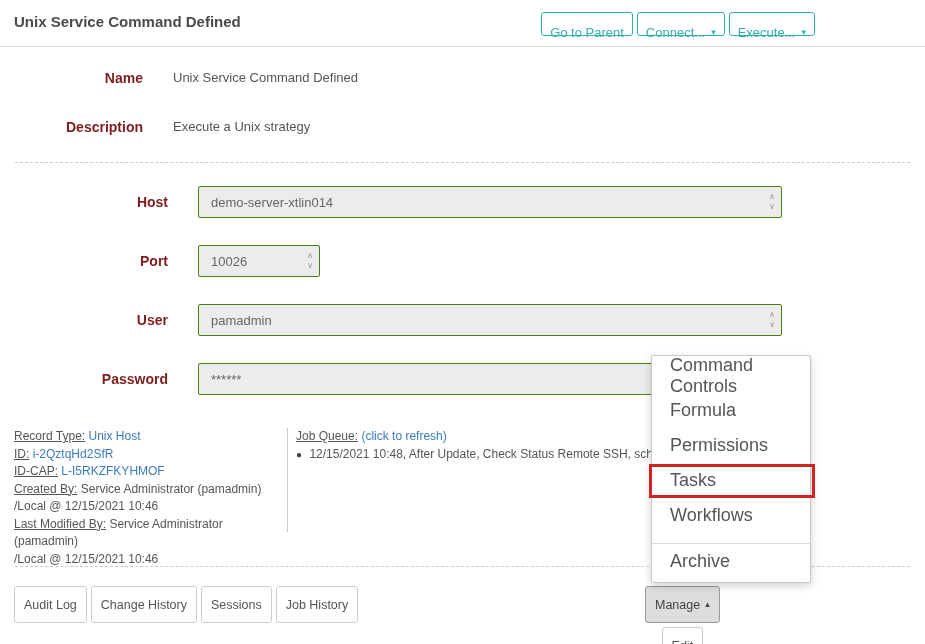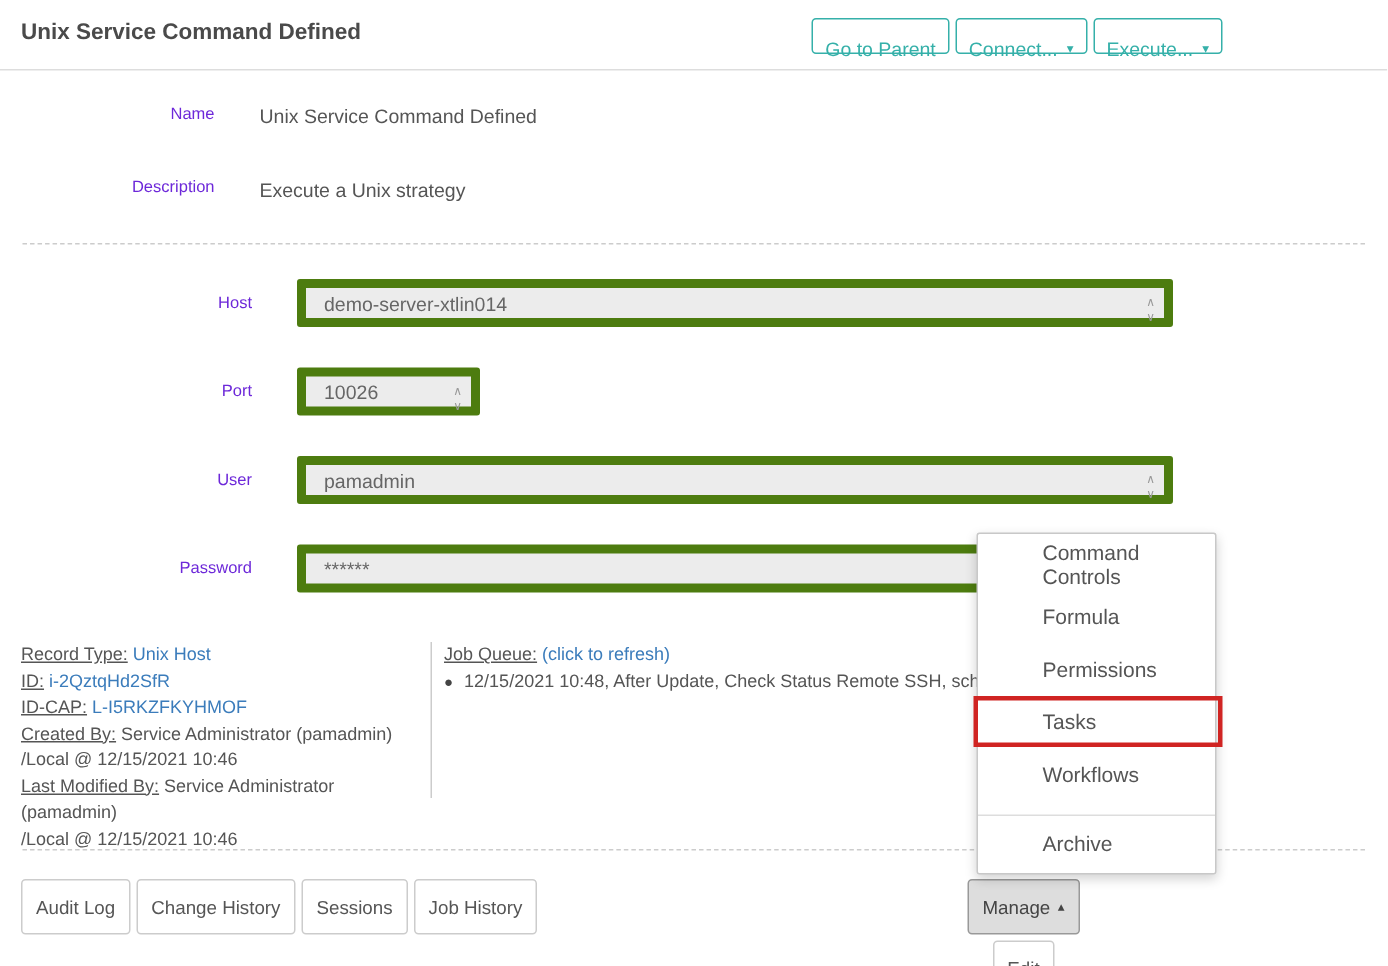--- a/index.html
+++ b/index.html
@@ -10,30 +10,30 @@
   .header{position:absolute;top:0;left:0;width:925px;height:47px;border-bottom:1px solid #ddd;box-sizing:border-box;}
   .page-title{position:absolute;left:14px;top:13px;margin:0;font-size:15px;font-weight:700;color:#4a4a4a;}
   .header-actions{position:absolute;right:110px;top:12px;display:flex;gap:4px;}
   .teal-btn{display:flex;align-items:center;background:#fff;border:1px solid #35b0a9;color:#35b0a9;
             border-radius:3px;font-size:13px;padding:19px 8px 3px;font-family:inherit;cursor:pointer;height:23px;box-sizing:border-box;}
   .caret-down{font-size:9px;margin-left:6px;line-height:1;}
   .caret-up{font-size:9px;margin-left:5px;line-height:1;}
 
   
   .field-row{position:absolute;left:0;display:flex;align-items:flex-start;}
-  .flabel{width:143px;text-align:right;font-size:11px;font-weight:400;color:#6d28d9;flex:none;}
+  .flabel{width:143px;text-align:right;font-size:14px;font-weight:700;color:#7f1d1d;flex:none;}
   .fvalue{margin-left:30px;font-size:13px;color:#555;}
   .row-name{top:70px}.row-desc{top:119px}
 
   .sep-dashed{position:absolute;left:15px;right:15px;height:0;border-top:1px dashed #ccc;}
   .sep1{top:162px}.sep2{top:566px}
 
   
   .input-row{position:absolute;display:flex;align-items:center;height:32px;padding-left:25px;}
-  .input-box{margin-left:30px;position:relative;height:32px;background:#ececec;border:6px solid #4d7c0f;
+  .input-box{margin-left:30px;position:relative;height:32px;background:#ececec;border:1px solid #4d7c0f;
              box-sizing:border-box;display:flex;align-items:center;padding:0 26px 0 12px;
              font-size:13px;color:#666;border-radius:2px;}
   .w-long{width:584px}.w-short{width:122px}
   .spinner{position:absolute;right:6px;top:5px;display:flex;flex-direction:column;align-items:center;
            color:#999;font-size:8px;line-height:10px;cursor:pointer;user-select:none;}
   .row-host{top:186px}.row-port{top:245px}.row-user{top:304px}.row-password{top:363px}
 
   
   .meta{position:absolute;left:14px;top:428px;width:268px;font-size:12px;color:#555;line-height:17.5px;}
   .u{text-decoration:underline;}
@@ -42,21 +42,21 @@
 
   
   .jobq{position:absolute;left:296px;top:428px;width:360px;font-size:12px;color:#555;line-height:17.5px;}
   .jobq .entry-line{white-space:nowrap;}
   .bullet{font-size:10px;margin-right:4px;color:#444;}
 
   
   .dropdown{position:absolute;left:651px;top:355px;width:160px;height:228px;background:#fff;
             border:1px solid #c8c8c8;border-radius:2px;box-shadow:0 3px 8px rgba(0,0,0,.18);
             box-sizing:border-box;z-index:10;padding-top:2px;}
-  .menu-item{height:35px;display:flex;align-items:center;padding-left:43px;font-size:14px;color:#555;cursor:pointer;}
+  .menu-item{height:35px;display:flex;align-items:center;padding-left:18px;font-size:18px;color:#555;cursor:pointer;}
   .menu-sep{border-top:1px solid #ddd;margin-top:10px;}
   .highlight-box{position:absolute;left:649px;top:464px;width:166px;height:34px;border:3px solid #d02422;
                  box-sizing:border-box;z-index:20;pointer-events:none;}
 
   
   .footer-left{position:absolute;left:14px;top:586px;display:flex;gap:4px;}
   .footer-right{position:absolute;left:645px;top:586px;display:flex;gap:4px;align-items:center;flex-direction:column;}
   .gray-btn{display:flex;align-items:center;background:#fff;border:1px solid #ccc;border-radius:3px;
             color:#555;font-size:12.5px;padding:3px 9px;font-family:inherit;cursor:pointer;height:37px;box-sizing:border-box;}
   .manage-btn{background:#ddd;border-color:#999;color:#444;}

